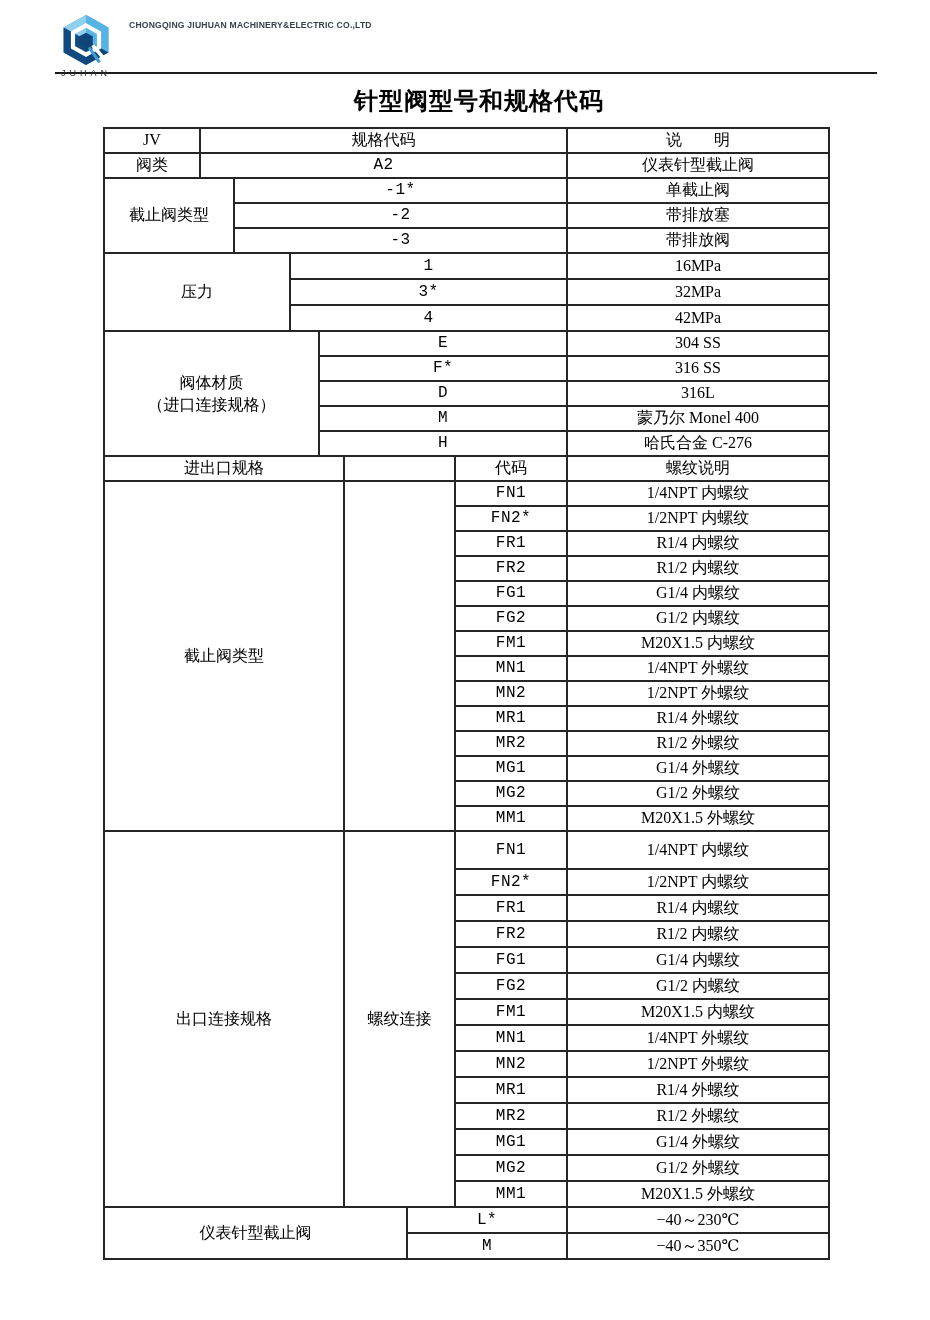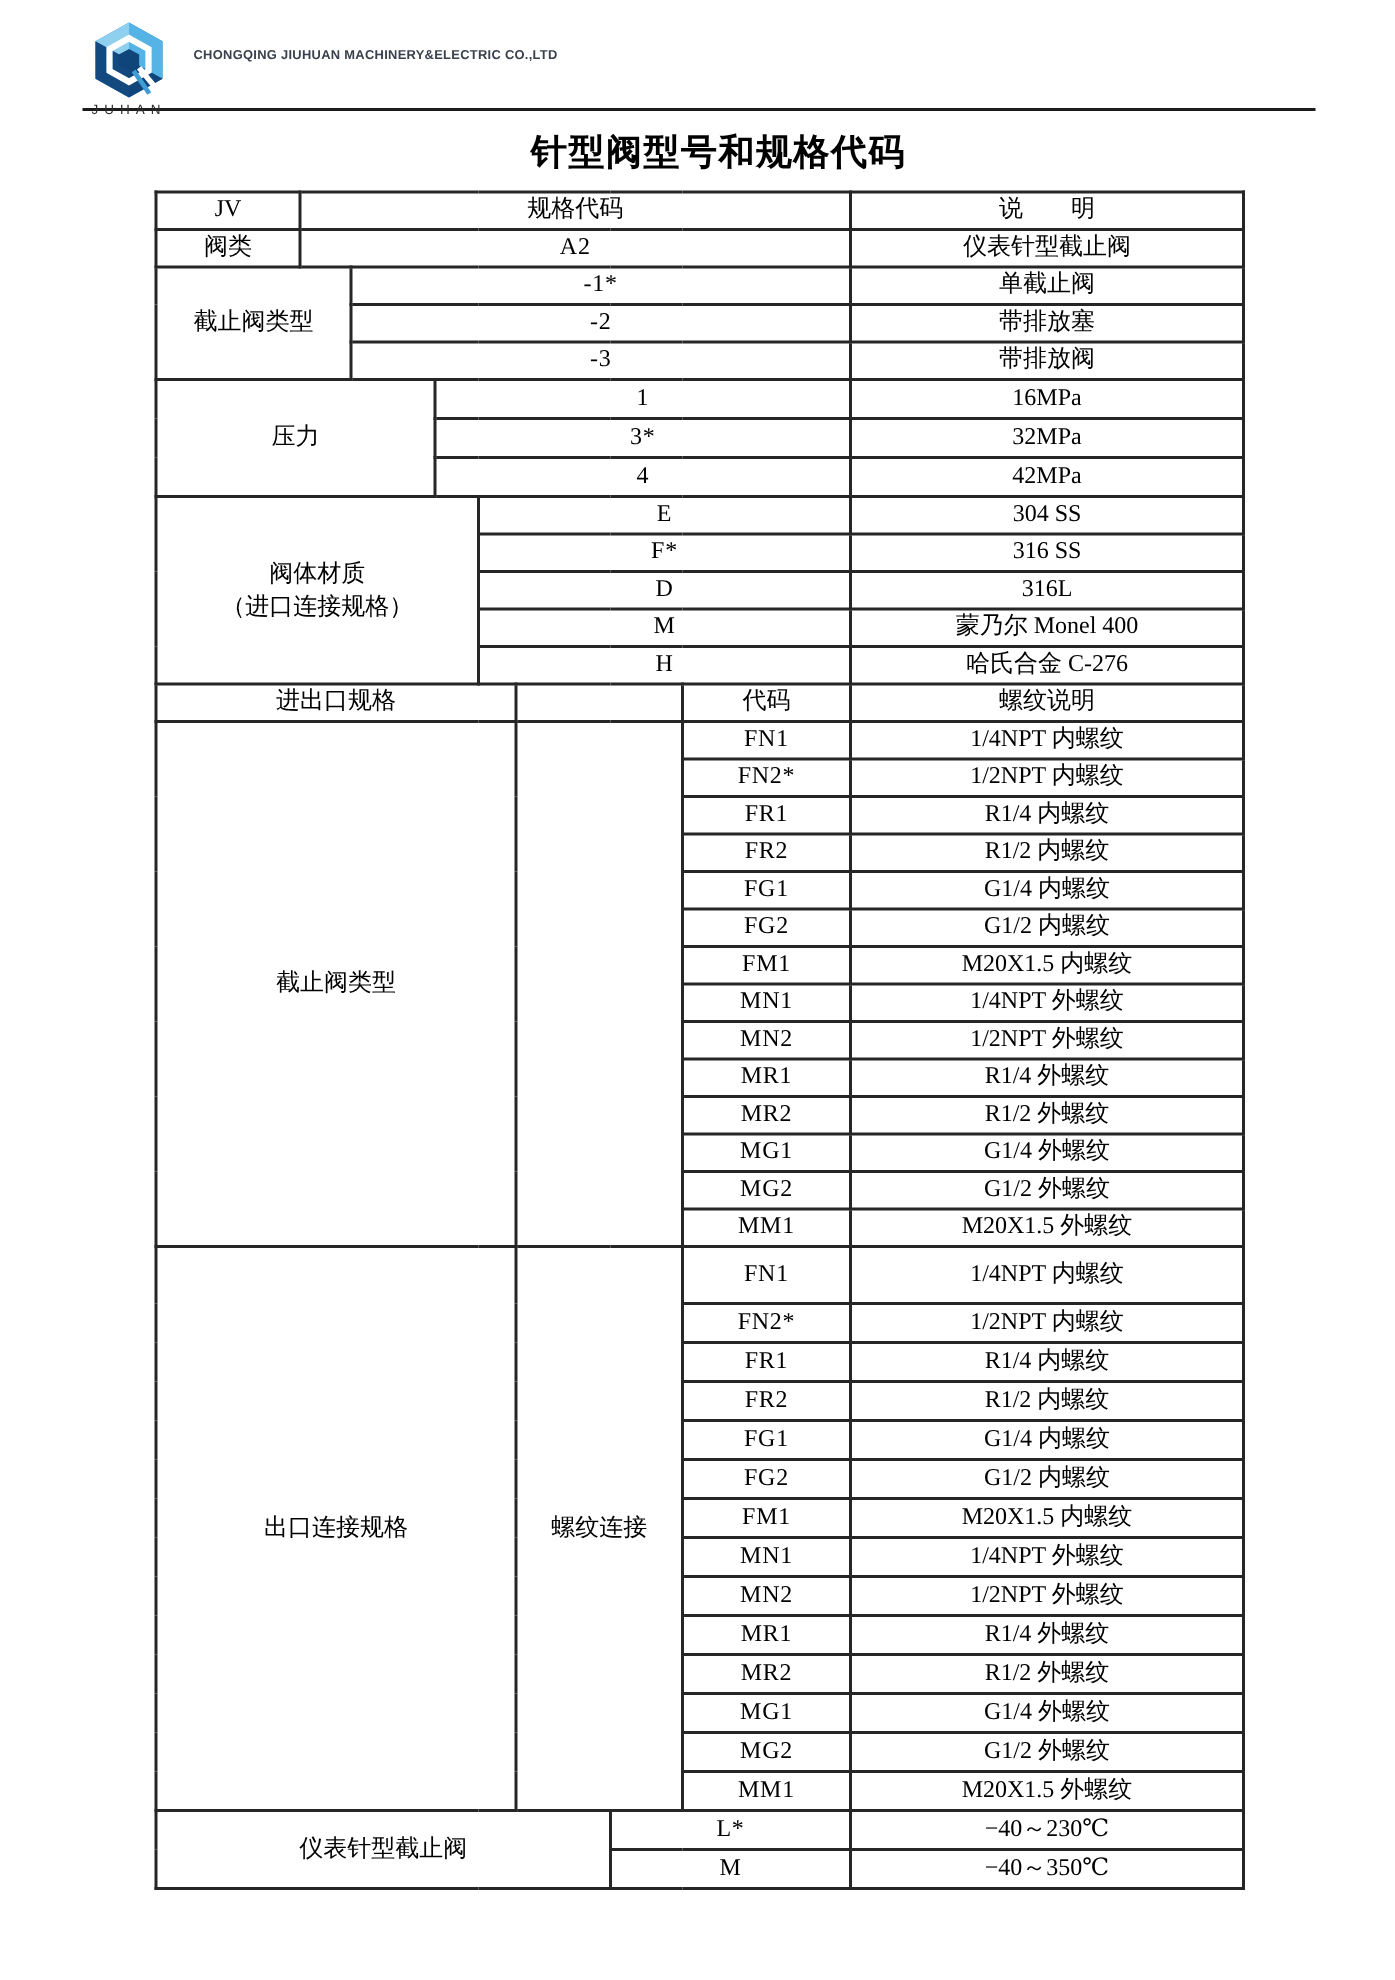--- a/index.html
+++ b/index.html
@@ -16,35 +16,35 @@
   .logo-block { display: flex; flex-direction: column; align-items: center; width: 62px; }
   .logo-block svg { display: block; }
   .logo-text {
     font-family: "Liberation Sans", "DejaVu Sans", sans-serif;
     font-size: 9px; font-weight: normal; letter-spacing: 4px; color: #2e2e2e; margin-top: 2px;
   }
   .company { margin-left: 12px; padding-top: 3px; }
   .company-cn { font-size: 22px; font-weight: bold; letter-spacing: 2.5px; color: #3a3a3a; }
   .company-en {
     font-family: "Liberation Sans", "DejaVu Sans", sans-serif;
-    font-size: 8.6px; font-weight: bold; color: #39414d; margin-top: 14px; letter-spacing: 0.2px;
+    font-size: 8.6px; font-weight: bold; color: #39414d; margin-top: 3px; letter-spacing: 0.2px;
   }
   .rule { margin-left: 55px; width: 822px; border-top: 2px solid #1c1c1c; }
 
   .title { margin-top: 11px; text-align: center; font-size: 24px; font-weight: bold; letter-spacing: 1px; margin-left: 28px; }
 
   
   table.spec { margin: 10px 0 0 103px; width: 725px; border-collapse: collapse; table-layout: fixed; }
   table.spec td {
     border: 2px solid #262626;
     text-align: center; vertical-align: middle;
     font-size: 16px; height: 25px; padding: 0 2px; line-height: 1.15; overflow: hidden;
   }
   td.left { text-align: left; padding-left: 9px; }
-  td.code { font-size: 15px; letter-spacing: 0.5px; }
+  td.code { font-size: 15px; letter-spacing: 0.5px; font-family: Liberation Mono, monospace; }
   tr.h26 td { height: 26px; }
   tr.h38 td { height: 38px; }
   .two-line div { line-height: 1.35; }
 </style>
 </head>
 <body>
 
 <div class="page">
 
   <header class="letterhead">

